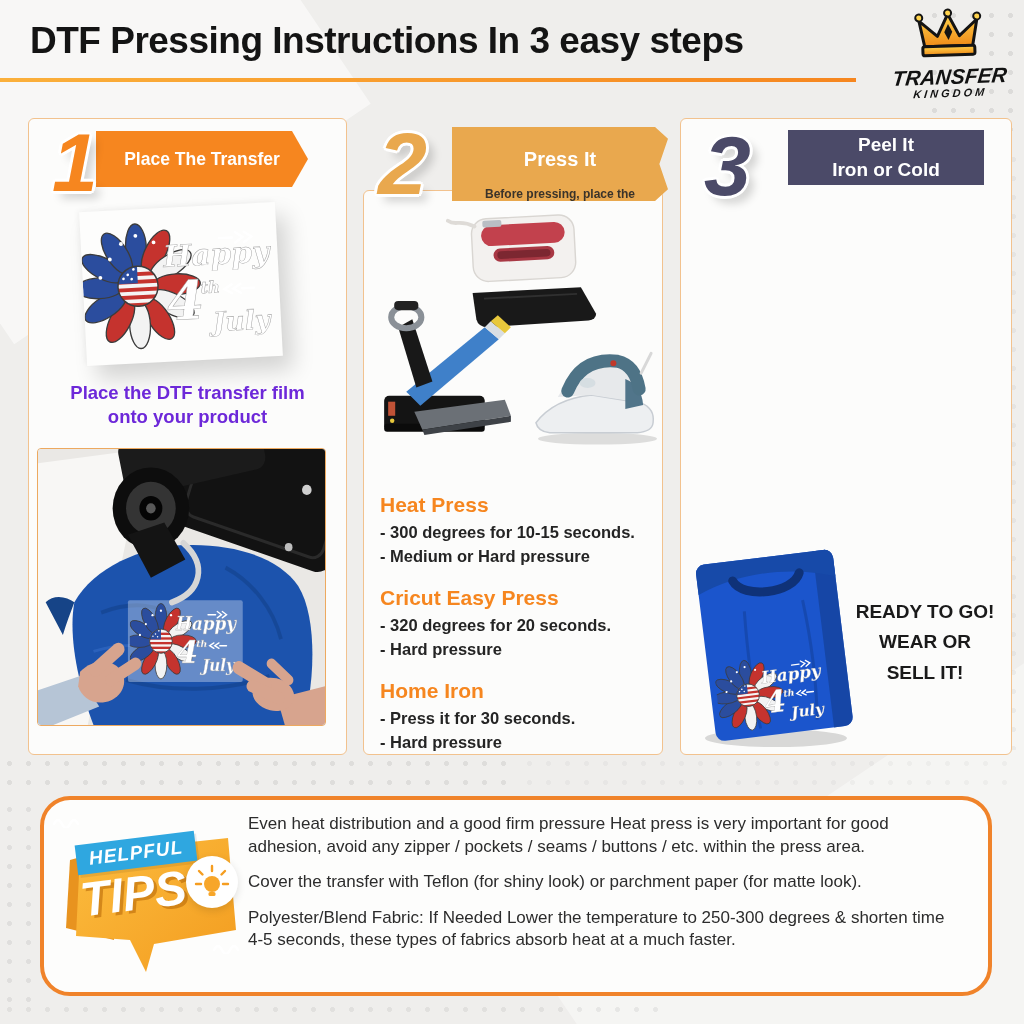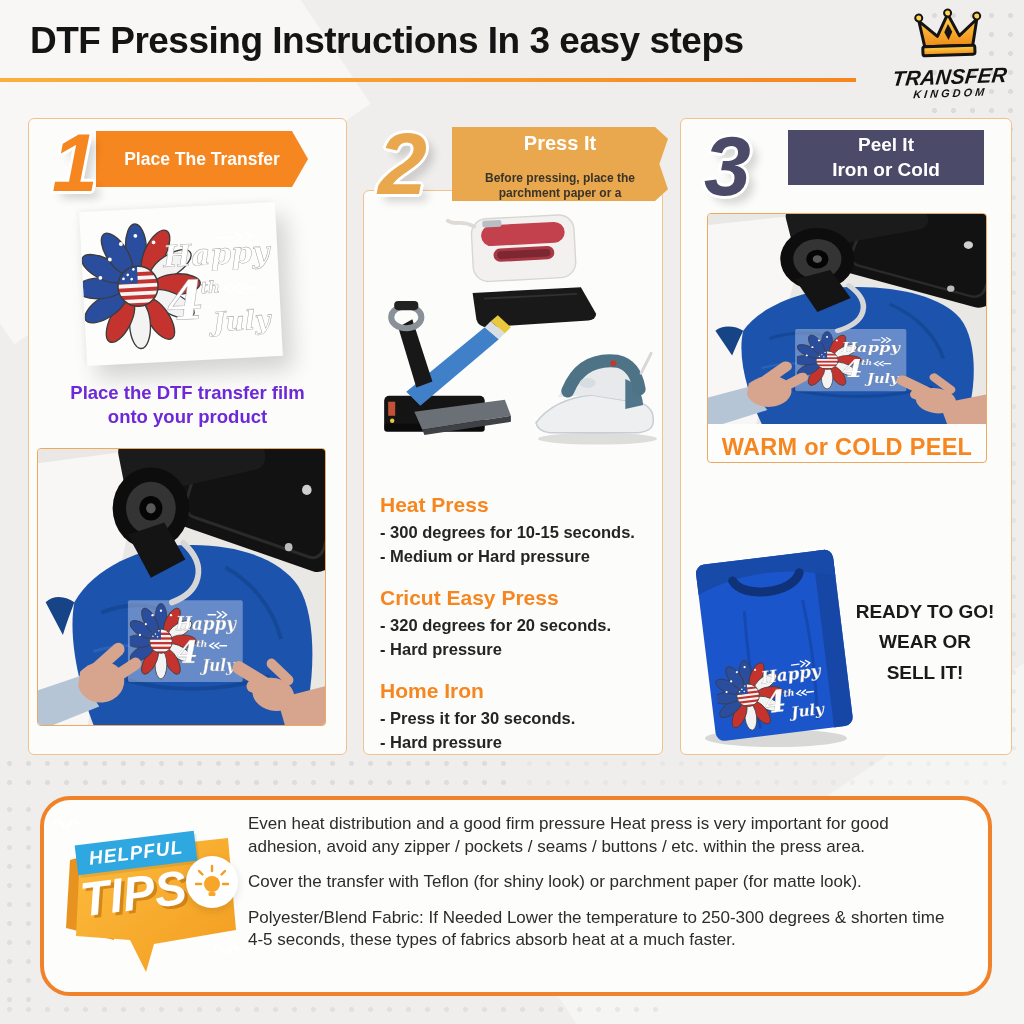--- a/index.html
+++ b/index.html
@@ -27,21 +27,21 @@
   .step-num{position:absolute;z-index:4;font-weight:900;font-style:italic;line-height:1;
     text-shadow:-3px 0 #fff,3px 0 #fff,0 -3px #fff,0 3px #fff,-2px -2px #fff,2px 2px #fff,
                  2px -2px #fff,-2px 2px #fff,7px 7px 10px rgba(0,0,0,.18);}
   .n1{left:52px;top:122px;font-size:82px;color:#f6861f;}
   .n2{left:378px;top:120px;font-size:88px;color:#e9a84e;}
   .n3{left:704px;top:124px;font-size:84px;color:#4b4a68;}
   .banner{position:absolute;z-index:3;color:#fff;text-align:center;}
   .b1{left:96px;top:131px;width:212px;height:56px;background:#f6861f;
       clip-path:polygon(0 0,calc(100% - 16px) 0,100% 50%,calc(100% - 16px) 100%,0 100%);
       display:flex;align-items:center;justify-content:center;font-weight:800;font-size:17.5px;}
-  .b2{left:452px;top:127px;width:216px;height:74px;background:#e9a84e;padding-top:5px;box-sizing:border-box;
+  .b2{left:452px;top:127px;width:216px;height:74px;background:#e9a84e;padding-top:21px;box-sizing:border-box;
       clip-path:polygon(0 0,94% 0,100% 16%,96% 50%,100% 84%,94% 100%,0 100%);}
   .b2 .t{font-size:20px;font-weight:800;}
   .b2 .s{font-size:12px;font-weight:700;color:#3a332a;line-height:1.28;margin-top:16px;white-space:pre-line;}
   .b3{left:788px;top:130px;width:196px;height:55px;background:#4b4a68;display:flex;flex-direction:column;
       align-items:center;justify-content:center;font-weight:800;font-size:19px;line-height:1.3;}
   
   .film{position:absolute;left:54px;top:88px;width:196px;height:154px;background:#fdfdfc;
         transform:rotate(-3deg);z-index:2;
         box-shadow:10px 14px 22px rgba(0,0,0,.16),-2px -2px 5px rgba(0,0,0,.04);}
   .caption{position:absolute;text-align:center;font-weight:800;color:#6d28d9;
@@ -311,26 +311,20 @@
       </div>
       <div class="method">
         <div class="m-title">Home Iron</div>
         <div class="m-line">- Press it for 30 seconds.</div>
         <div class="m-line">- Hard pressure</div>
       </div>
     </div>
   </div>
 
   <div class="card" id="card3">
-    <div class="photocard">
-      <svg width="100%" height="210" viewBox="0 0 300 270" preserveAspectRatio="none">
-        <use href="#pressScene"></use>
-      </svg>
-      <div class="warmpeel">WARM or COLD PEEL</div>
-    </div>
     <svg class="folded" viewBox="0 0 170 215">
       <ellipse cx="88" cy="202" rx="72" ry="9" fill="rgba(0,0,0,0.14)"></ellipse>
       <g transform="rotate(-7 85 105)">
         <rect x="16" y="18" width="140" height="180" rx="9" fill="#1b55cc"></rect>
         <path d="M136,18 h11 a9,9 0 0 1 9,9 v162 a9,9 0 0 1 -9,9 h-11 Z" fill="#15449f" opacity=".85"></path>
         <path d="M16,48 C60,30 112,30 156,46 L156,27 a9,9 0 0 0 -9,-9 H25 a9,9 0 0 0 -9,9 Z" fill="#174aa9"></path>
         <path d="M52,38 C60,58 112,58 120,38" fill="none" stroke="#0f3278" stroke-width="9" stroke-linecap="round"></path>
         <path d="M60,70 C58,110 58,150 62,190" stroke="#123e93" stroke-width="3" fill="none" opacity=".5"></path>
         <path d="M120,66 C124,110 124,150 120,188" stroke="#123e93" stroke-width="3" fill="none" opacity=".5"></path>
         <use href="#julyDesign" x="22" y="118" width="112" height="74"></use>

